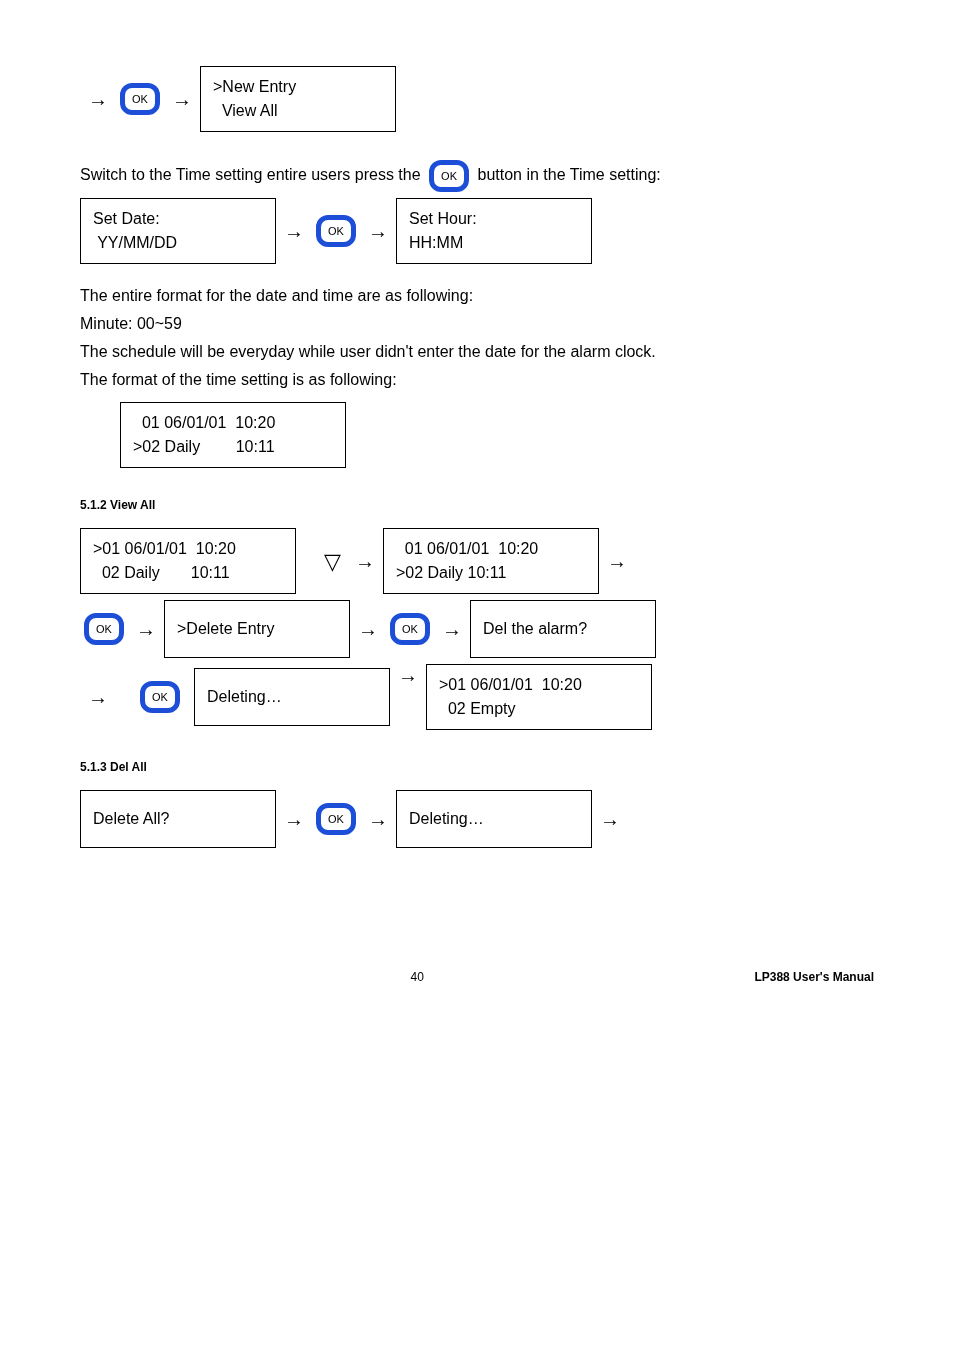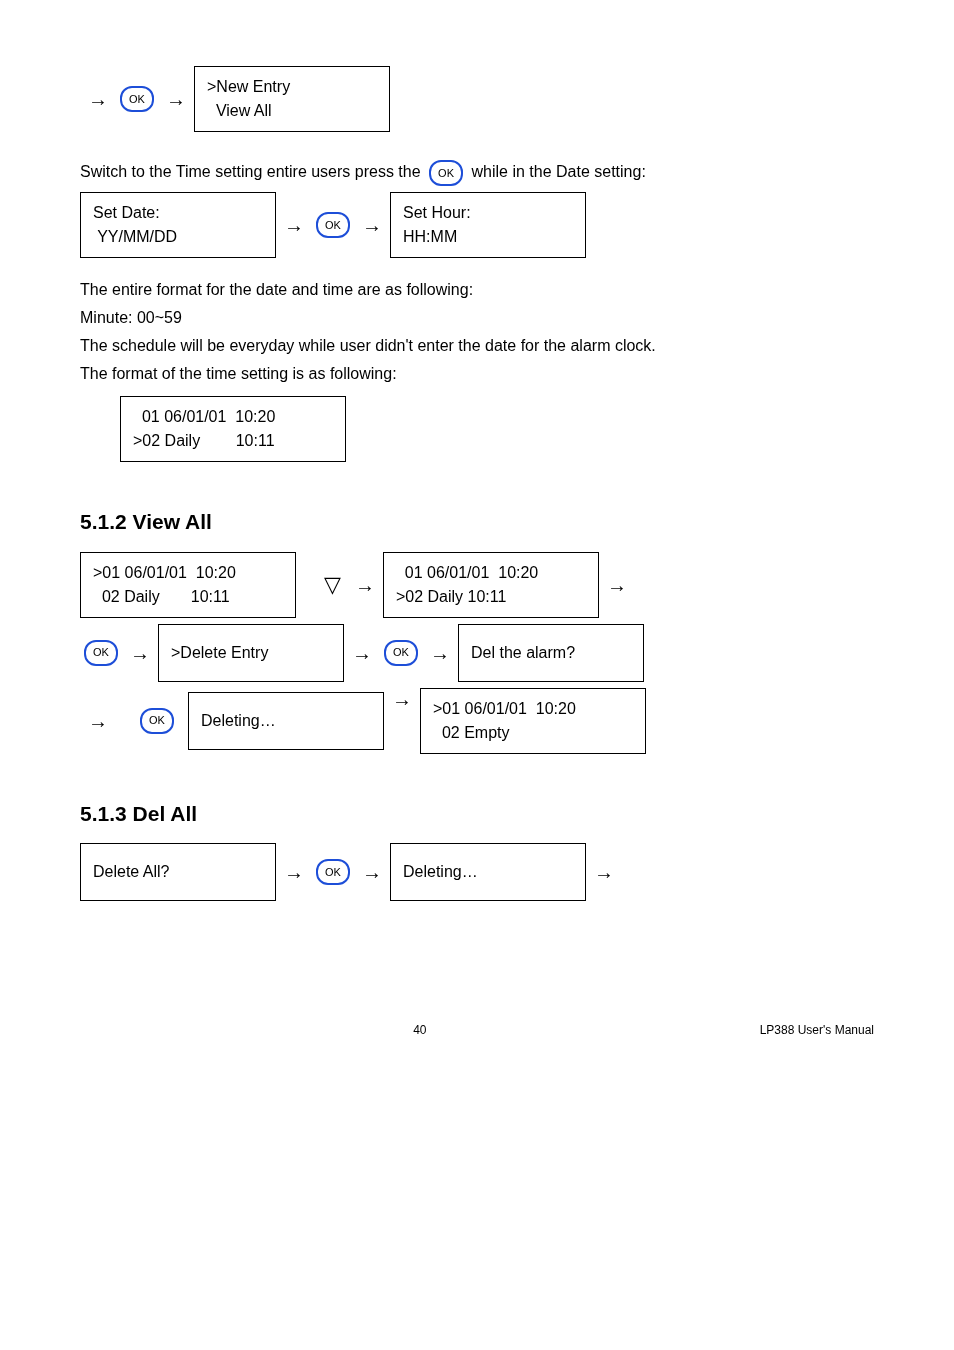--- a/index.html
+++ b/index.html
@@ -32,42 +32,42 @@
   .arrow {
     font-size: 20px;
     margin: 0 8px;
   }
   .okbtn {
     display: inline-flex;
     align-items: center;
     justify-content: center;
     width: 30px;
     height: 22px;
-    border: 2px solid #1d4ed8;
+    border: 5px solid #1d4ed8;
     border-radius: 12px;
     font-size: 11px;
     margin: 0 4px;
   }
   .downtri {
     display: inline-block;
     font-size: 22px;
     margin: 0 6px;
   }
   p { margin: 4px 0; }
   .para { margin-top: 20px; }
-  h3 { font-size: 21px; margin: 44px 0 14px 0; }
+  h3 { font-size: 12px; margin: 28px 0 14px 0; }
   .indent-box { margin-left: 40px; margin-top: 10px; margin-bottom: 10px; }
   .inline { display: inline-flex; align-items: center; vertical-align: middle; }
   .footer {
     display: flex;
     justify-content: space-between;
     margin-top: 120px;
     font-size: 12px;
   }
-  .footer .right { font-weight: normal; }
+  .footer .right { font-weight: bold; }
   .spacer { height: 18px; }
 </style>
 </head>
 <body>
 
 <div class="row">
   <span class="arrow">→</span>
   <span class="okbtn">OK</span>
   <span class="arrow">→</span>
   <div class="box" style="width:170px">
@@ -76,21 +76,21 @@
   </div>
 </div>
 
 <div class="spacer"></div>
 
 <p>
   <span>Switch to the Time setting entire users press the </span>
   <span class="inline">
       <span class="okbtn">OK</span>
     </span>
-  <span>  while in the Date setting:</span>
+  <span>  button in the Time setting:</span>
 </p>
 
 <div class="row">
   <div class="box" style="width:170px">
     <div class="box-line">Set Date:</div>
     <div class="box-line"> YY/MM/DD</div>
   </div>
   <span class="arrow">→</span>
   <span class="okbtn">OK</span>
   <span class="arrow">→</span>

